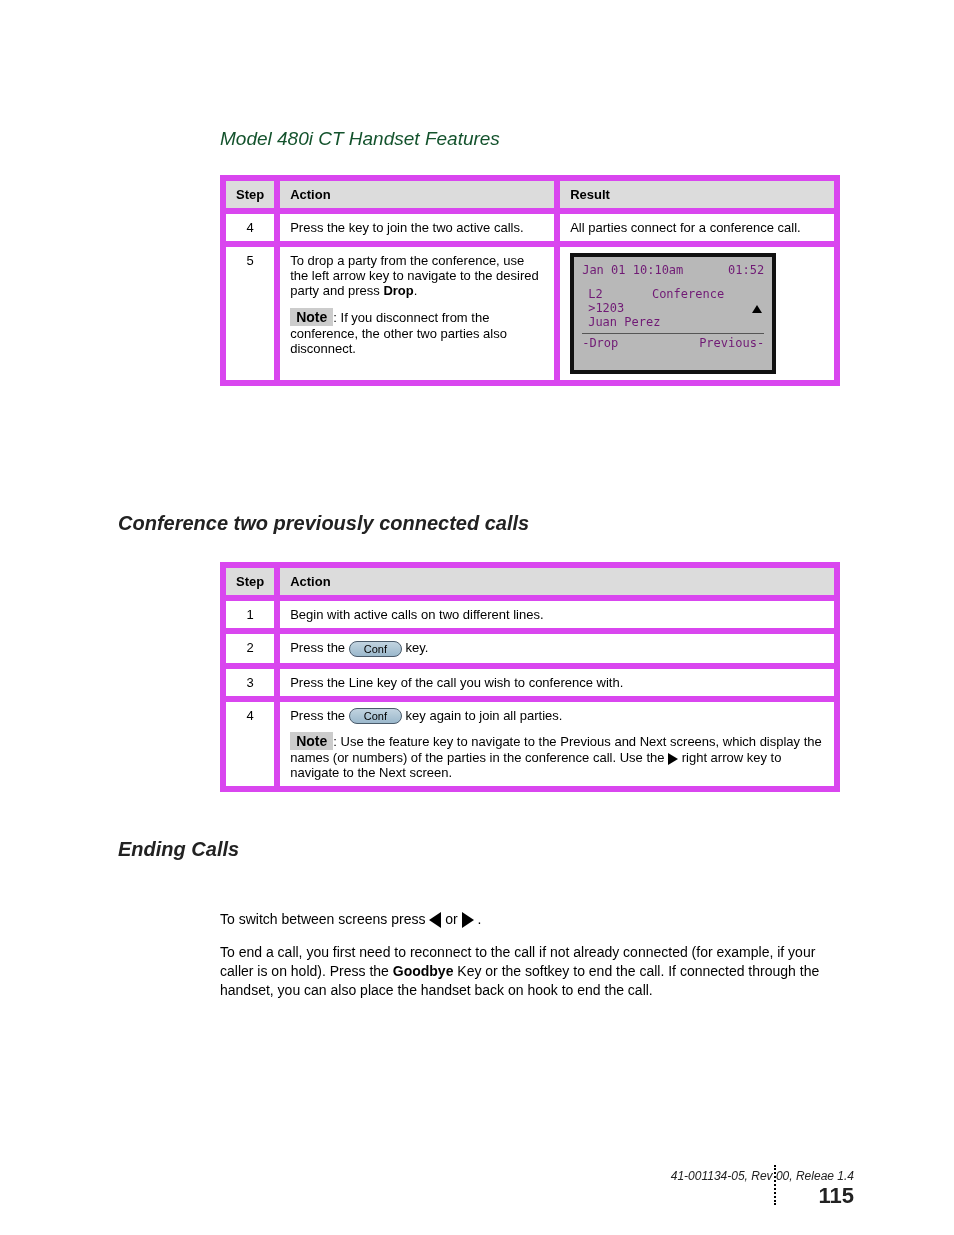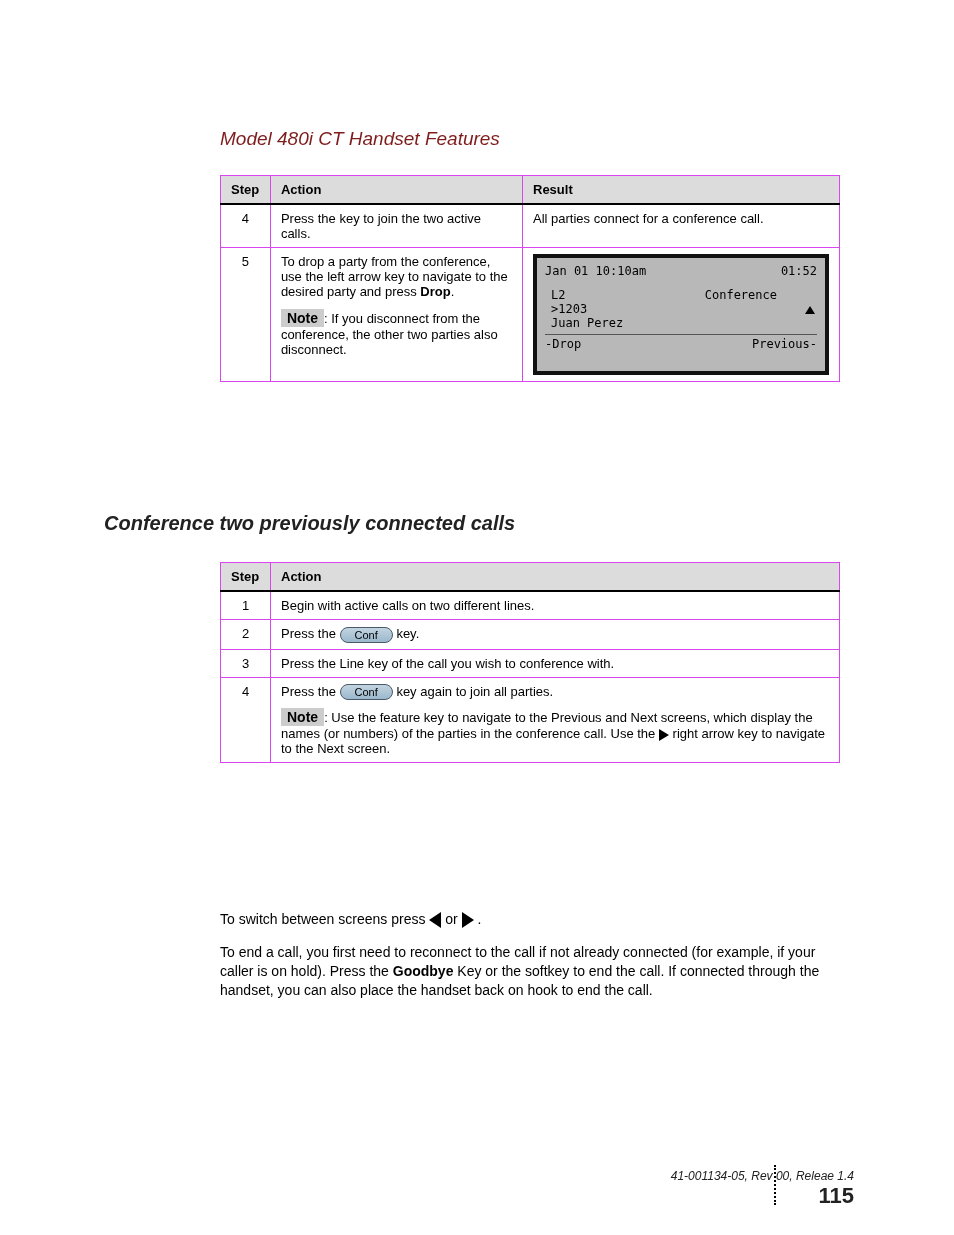--- a/index.html
+++ b/index.html
@@ -14,32 +14,32 @@
   .page-title-area {
     position: absolute;
     left: 220px;
     top: 128px;
     width: 620px;
   }
   .page-title {
     font-family: "Arial Narrow", Arial, sans-serif;
     font-size: 19px;
     font-style: italic;
-    color: #7f1d1d;
+    color: #14532d;
     margin-bottom: 2px;
   }
   table.steps {
     position: absolute;
     left: 220px;
     width: 620px;
     border-collapse: collapse;
     font-size: 13px;
   }
   table.steps th, table.steps td {
-    border: 1px solid #d946ef;
+    border: 6px solid #d946ef;
     padding: 6px 10px;
     vertical-align: top;
     text-align: left;
   }
   table.steps thead th {
     background: #dcdcdc;
     font-weight: bold;
   }
   table.steps thead { border-bottom: 2px solid #000; }
   .col-step { width: 50px; text-align: center; }
@@ -57,44 +57,44 @@
     background: linear-gradient(#c2d4e0,#9bb8cc);
     border: 1px solid #4a5a6a;
     border-radius: 11px;
     padding: 1px 14px;
     font-size: 11px;
     font-weight: normal;
     color: #000;
     vertical-align: middle;
   }
   .lcd {
-    width: 296px;
+    width: 206px;
     border: 4px solid #111;
     background: #b8b8b8;
     font-family: "Lucida Console", monospace;
     font-size: 12px;
-    color: #000000;
+    color: #701a75;
     padding: 6px 8px 20px 8px;
     position: relative;
   }
   .lcd-row { display:flex; justify-content:space-between; line-height:14px; }
   .lcd .indent { padding-left: 6px; }
   .lcd .softkeys {
     border-top: 1px solid #555;
     margin-top: 4px;
     padding-top: 2px;
     display:flex; justify-content:space-between;
   }
   .lcd .tri-up {
     position:absolute; right:10px; top:48px;
     width:0;height:0;border-left:5px solid transparent;border-right:5px solid transparent;border-bottom:8px solid #000;
   }
   .h3-block {
     position: absolute;
-    left: 104px;
+    left: 118px;
     font-family: "Arial Narrow", Arial, sans-serif;
   }
   .h3-heading {
     font-size: 20px;
     font-weight: bold;
     font-style: italic;
     color: #222;
     margin-bottom: 6px;
   }
   .h3-sub {
@@ -238,20 +238,21 @@
         <div style="height:8px"></div>
         <span class="note-block">Note</span><span>: Use the feature key to navigate to the Previous and Next screens, which display the names (or numbers) of the parties in the conference call. Use the</span>
         <span class="arrow-right-sm"></span>
         <span> right arrow key to navigate to the Next screen.</span>
       </td>
     </tr>
   </tbody>
 </table>
 
 <div class="h3-block" style="top:838px;">
+  <div class="h3-heading">Ending Calls</div>
 </div>
 
 <div class="body-text" style="top:910px;">
   <span>To switch between screens press </span>
   <span class="arrow arrow-left"></span>
   <span> or </span>
   <span class="arrow arrow-right"></span>
   <span>.</span>
   <div style="height:14px"></div>
   <span>To end a call, you first need to reconnect to the call if not already connected (for example, if your caller is on hold). Press the </span>

